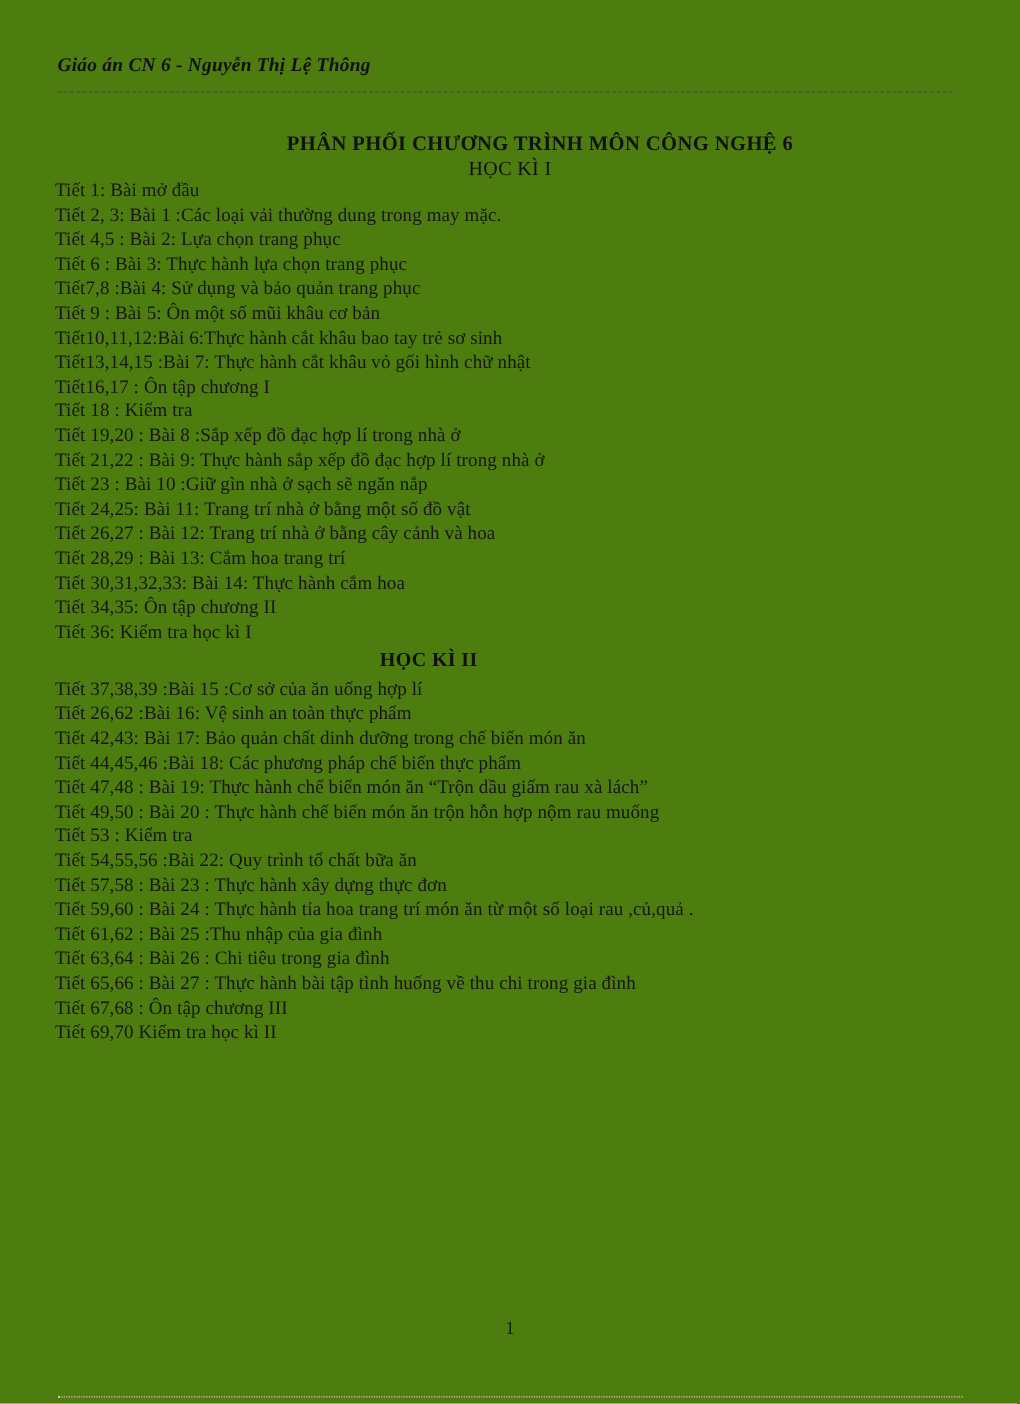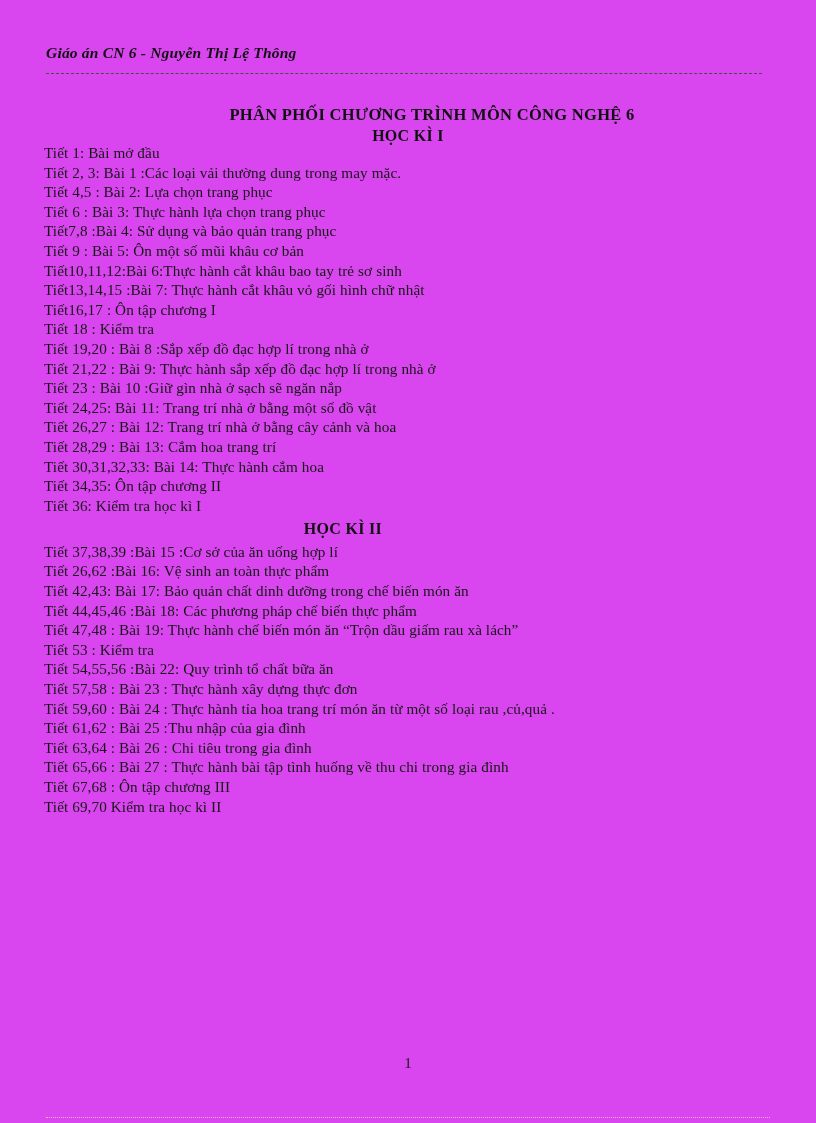--- a/index.html
+++ b/index.html
@@ -9,21 +9,21 @@
     background: #ffffff;
   }
   body {
     font-family: "Liberation Serif", "DejaVu Serif", serif;
     color: #1a1a1a;
   }
   .page {
     position: relative;
     width: 816px;
     height: 1123px;
-    background: #d946ef;
+    background: #4d7c0f;
     overflow: hidden;
     box-sizing: border-box;
   }
 
   
   .doc-header {
     position: absolute;
     left: 46px;
     top: 44px;
     width: 724px;
@@ -61,21 +61,21 @@
     font-size: 16.5px;
     font-weight: 700;
     letter-spacing: 0.3px;
     line-height: 1.28;
     color: #111111;
     padding-left: 48px;
   }
   .doc-subtitle {
     display: block;
     font-size: 16px;
-    font-weight: 700;
+    font-weight: 400;
     letter-spacing: 0.3px;
     line-height: 1.28;
     color: #111111;
     margin-top: 1px;
   }
 
   
   .schedule {
     position: absolute;
     left: 44px;
@@ -165,20 +165,21 @@
     <span class="sched-line">Tiết 34,35: Ôn tập chương  II</span>
     <span class="sched-line">Tiết 36: Kiểm tra học kì I</span>
 
     <span class="term-heading term-2">HỌC KÌ II</span>
 
     <span class="sched-line">Tiết 37,38,39 :Bài  15 :Cơ sở của ăn uống  hợp lí</span>
     <span class="sched-line">Tiết 26,62 :Bài  16: Vệ sinh  an toàn thực phẩm</span>
     <span class="sched-line">Tiết 42,43: Bài 17: Bảo quản chất dinh  dưỡng trong chế biến món  ăn</span>
     <span class="sched-line">Tiết 44,45,46 :Bài  18: Các phương pháp chế biến thực phẩm</span>
     <span class="sched-line">Tiết 47,48 : Bài 19: Thực hành  chế biến món  ăn “Trộn  dầu giấm  rau xà lách”</span>
+    <span class="sched-line">Tiết 49,50 : Bài 20 : Thực hành  chế biến món  ăn trộn hỗn hợp nộm rau muống</span>
     <span class="sched-line">Tiết 53 :  Kiểm tra</span>
     <span class="sched-line">Tiết 54,55,56 :Bài  22: Quy trình  tổ chất bữa ăn</span>
     <span class="sched-line">Tiết 57,58 : Bài 23 : Thực hành  xây dựng thực  đơn</span>
     <span class="sched-line">Tiết 59,60 : Bài 24 : Thực hành  tỉa hoa trang trí món  ăn từ một số loại rau ,củ,quả .</span>
     <span class="sched-line">Tiết 61,62 : Bài 25 :Thu  nhập của gia đình</span>
     <span class="sched-line">Tiết 63,64 : Bài 26 : Chi tiêu trong gia đình</span>
     <span class="sched-line">Tiết 65,66 : Bài 27 : Thực hành  bài tập tình  huống  về thu chi trong gia đình</span>
     <span class="sched-line">Tiết 67,68 : Ôn tập chương  III</span>
     <span class="sched-line">Tiết 69,70 Kiểm tra học kì II</span>
   </div>

